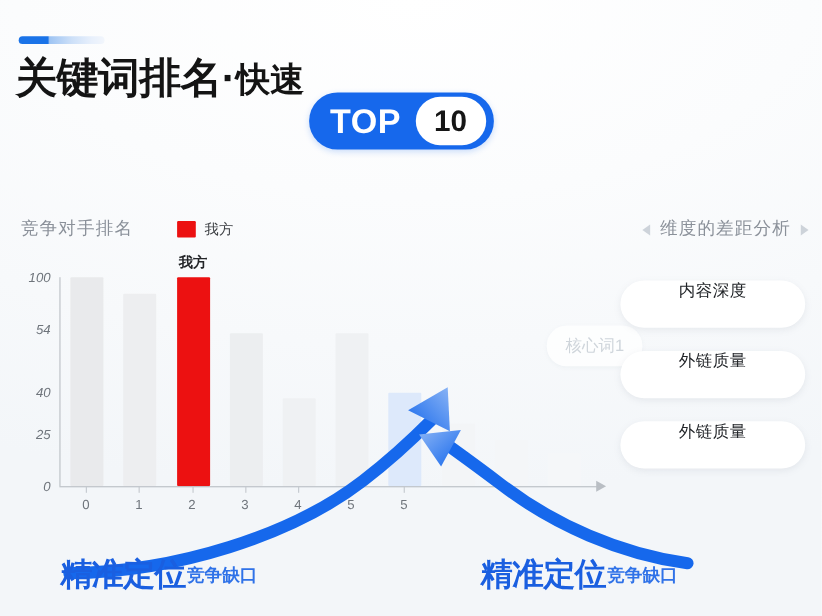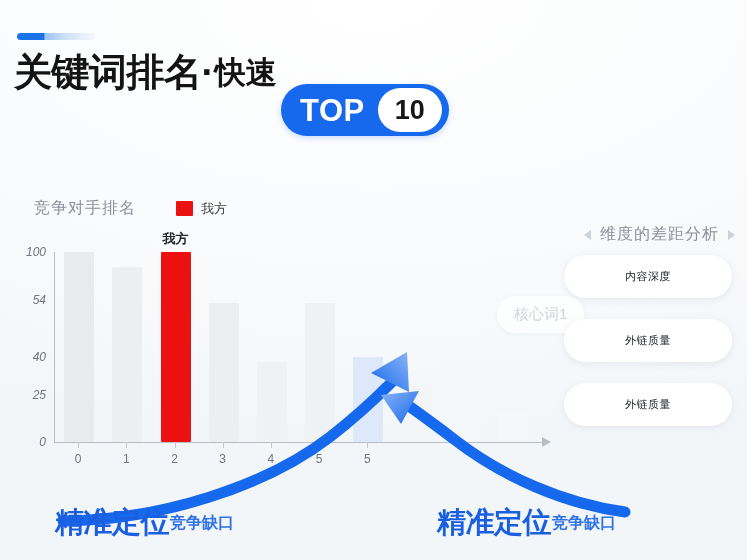--- a/index.html
+++ b/index.html
@@ -114,21 +114,20 @@
     letter-spacing: 1px;
   }
 
   
   #legend-row {
     position: absolute;
     left: 19px;
     top: 198px;
     display: flex;
     align-items: center;
-    margin-left: 15px;
   }
   #legend-axis-title {
     font-size: 16px;
     color: #8a9099;
     letter-spacing: 1px;
   }
   #legend-swatch-group {
     display: flex;
     align-items: center;
     margin-left: 40px;
@@ -146,21 +145,20 @@
   }
 
   
   #right-panel-header {
     position: absolute;
     right: 12px;
     top: 198px;
     display: flex;
     align-items: center;
     gap: 9px;
-    margin-top: 26px;
   }
   .tri {
     width: 0;
     height: 0;
     border-top: 5px solid transparent;
     border-bottom: 5px solid transparent;
     opacity: 0.55;
   }
   #tri-left  { border-right: 7px solid #a9b3bd; }
   #tri-right { border-left: 7px solid #a9b3bd; }
@@ -280,23 +278,22 @@
     display: flex;
     flex-direction: column;
     gap: 21px;
   }
   .dim-pill {
     height: 43px;
     border-radius: 22px;
     background: #ffffff;
     box-shadow: 0 2px 7px rgba(120,135,150,0.13);
     display: flex;
-    align-items: center;
     justify-content: center;
-    font-size: 11px;
+    font-size: 15px;
     color: #202327;
     letter-spacing: 0.5px;
   }
 
   
   #arrows-svg {
     position: absolute;
     left: 0;
     top: 0;
     width: 747px;

